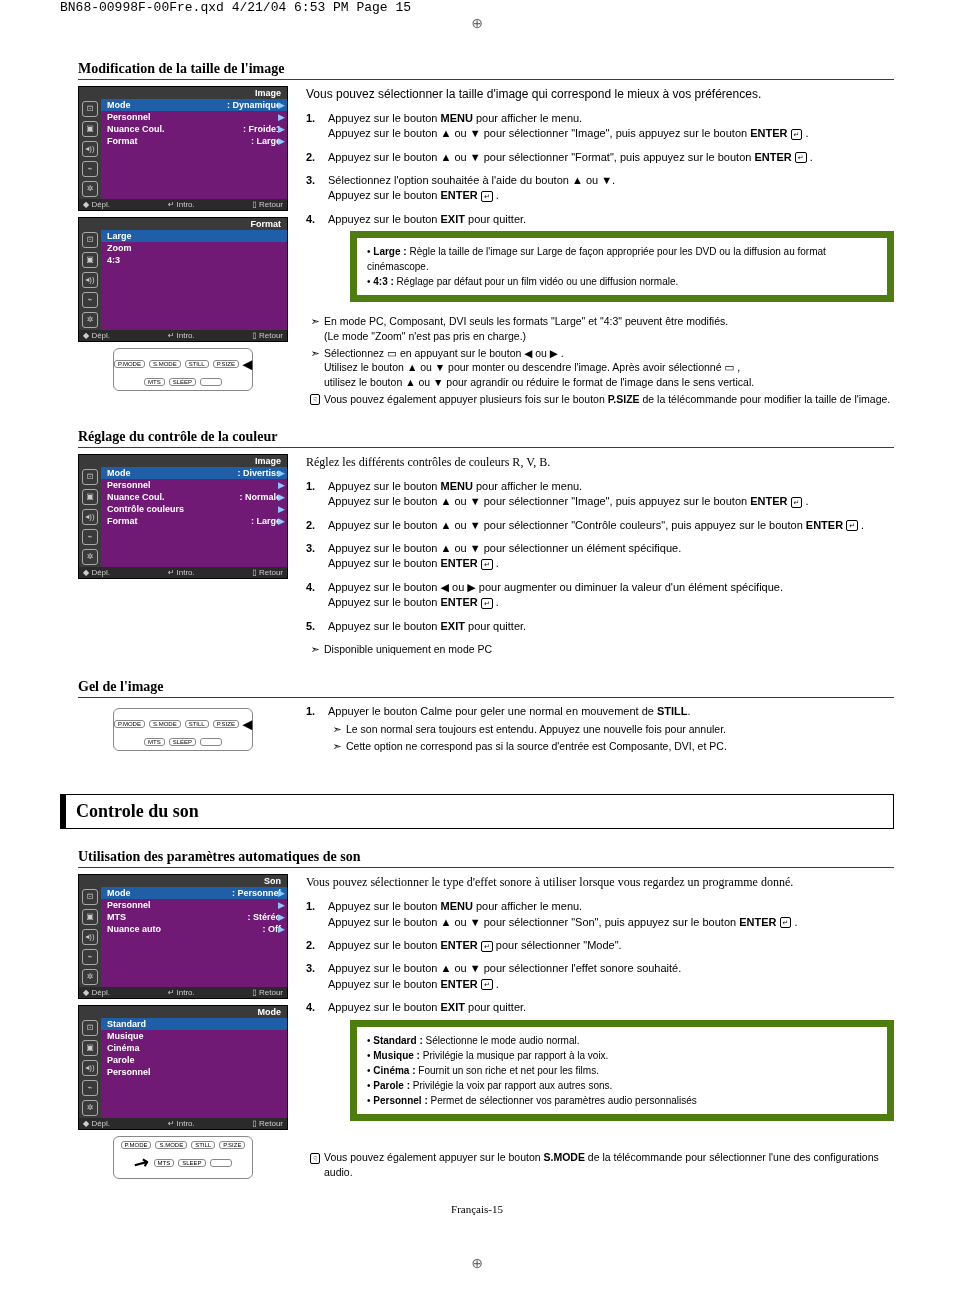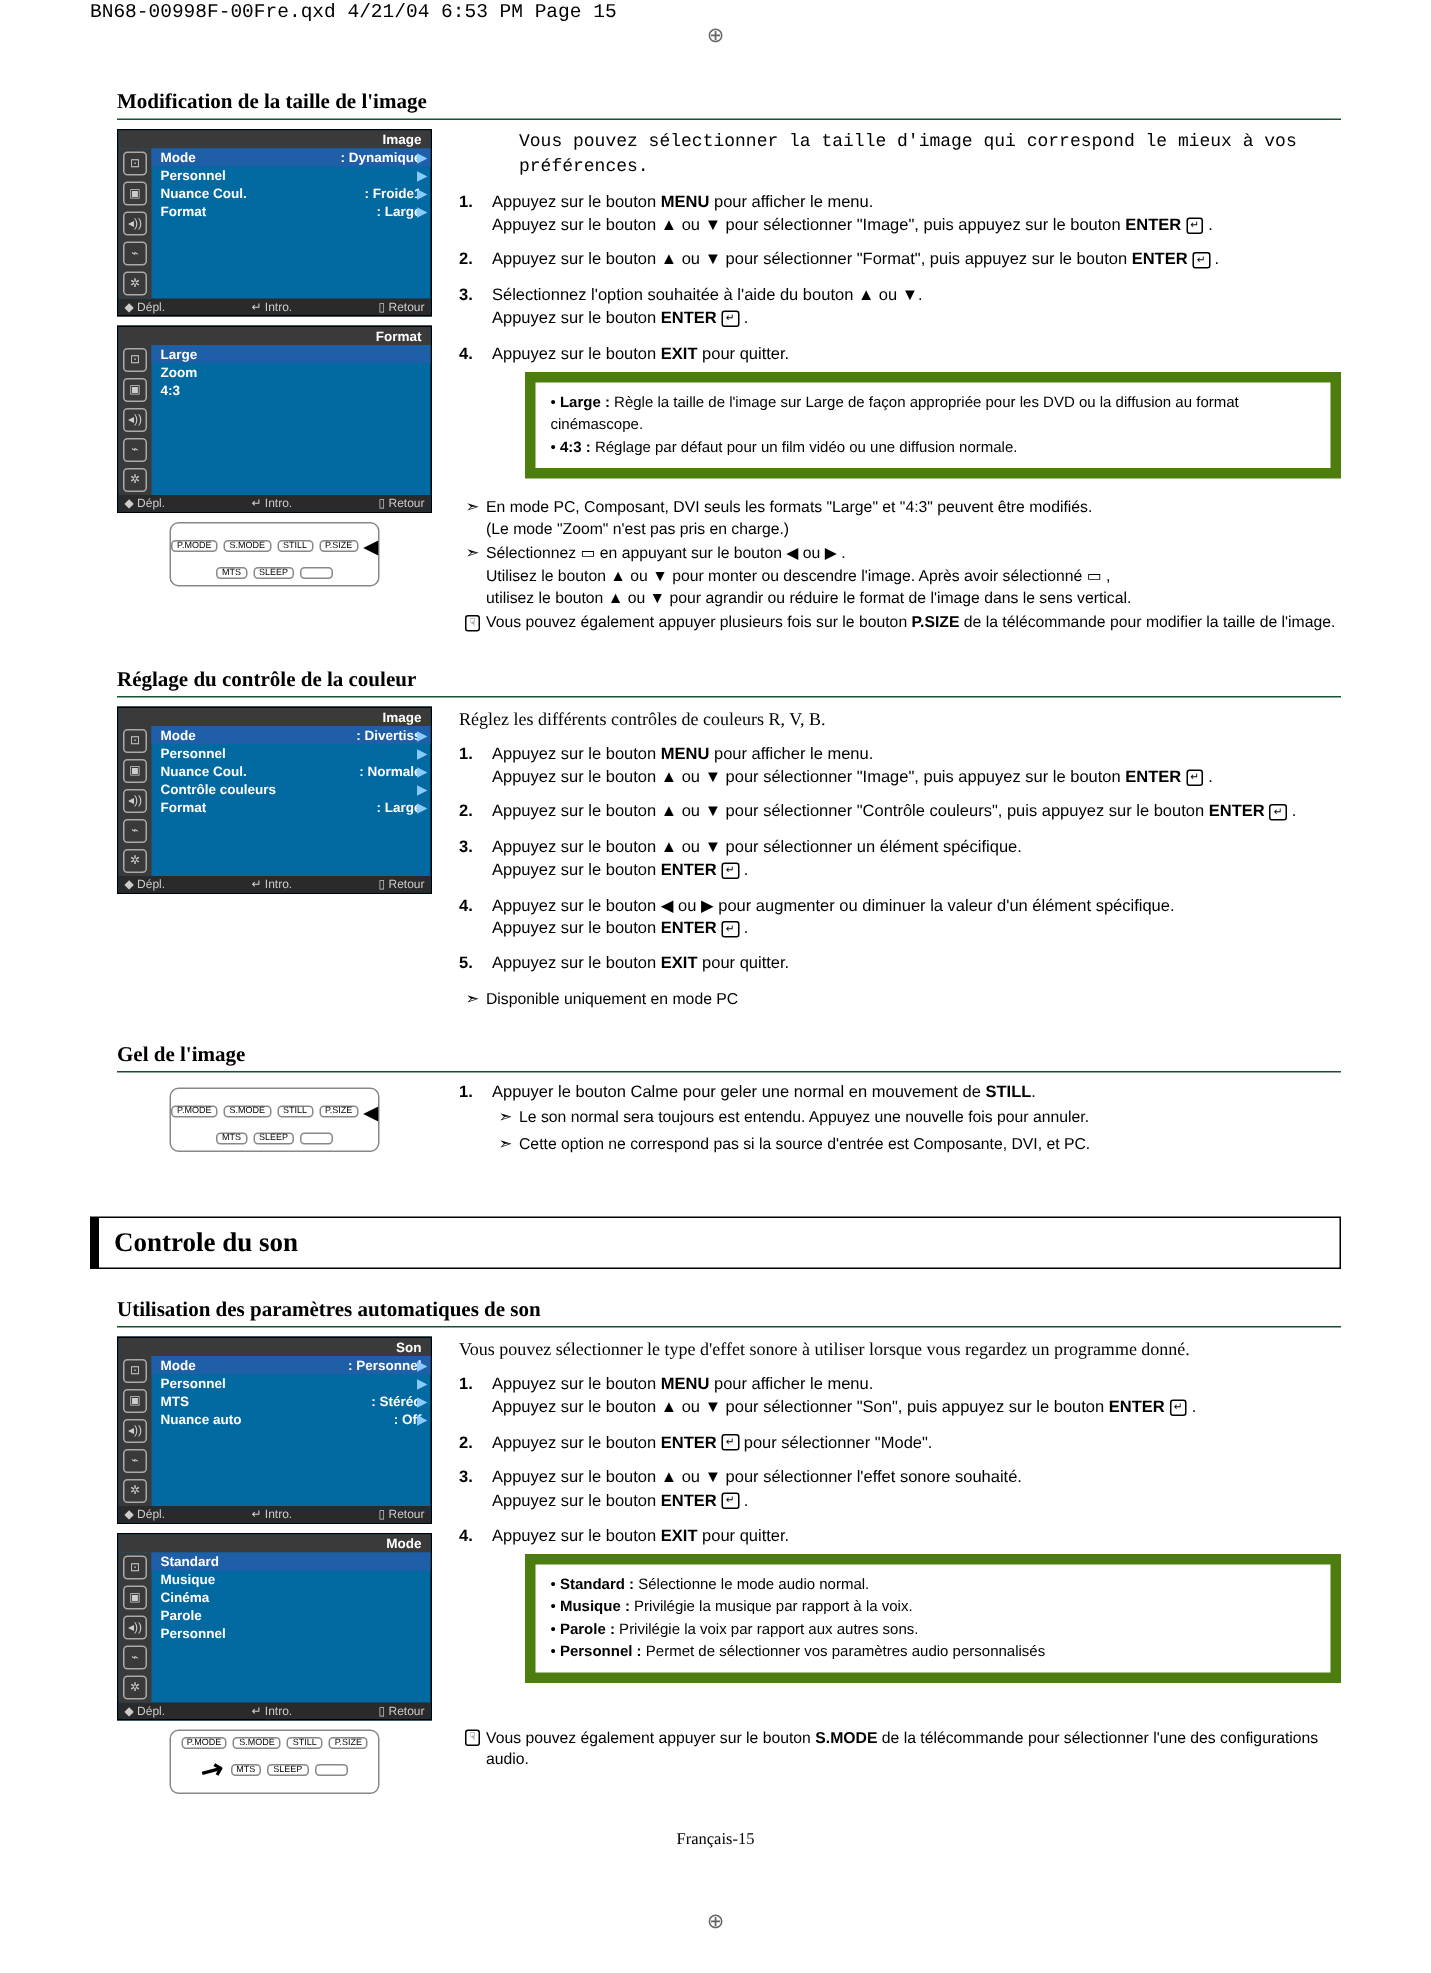--- a/index.html
+++ b/index.html
@@ -54,21 +54,21 @@
     margin-right: 18px;
   }
   .right-col {
     flex: 1;
     font-size: 11px;
     line-height: 1.4;
   }
 
   
   .osd {
-    background: #0369a1;
+    background: #701a75;
     color: #fff;
     font-size: 9px;
     margin-bottom: 6px;
     border: 1px solid #000;
   }
   .osd-title {
     text-align: right;
     font-weight: bold;
     padding: 1px 6px;
     background: #3a3a3a;
@@ -289,21 +289,21 @@
         </div>
         <div class="remote-row">
           <div>MTS</div>
             <div>SLEEP</div>
             <div style="width:14px">&nbsp;</div>
         </div>
       </div>
     </div>
 
     <div class="right-col">
-      <div style="font-family:Liberation Mono, monospace;font-size:12px;margin-bottom:8px;margin-left:40px;">Vous pouvez sélectionner la taille d'image qui correspond le mieux à vos préférences.</div>
+      <div style="font-family:Liberation Sans, sans-serif;font-size:12px;margin-bottom:8px;">Vous pouvez sélectionner la taille d'image qui correspond le mieux à vos préférences.</div>
       <ol class="step-list">
         <li>
             <span class="step-num">1.</span>
             <div class="step-body">
           <span>Appuyez sur le bouton </span><b>MENU</b><span> pour afficher le menu.</span><br>
           <span>Appuyez sur le bouton ▲ ou ▼ pour sélectionner "Image", puis appuyez sur le bouton </span><b>ENTER</b> <span class="enter-icon">↵</span><span> .</span>
         </div>
           </li>
         <li>
             <span class="step-num">2.</span>
@@ -593,20 +593,21 @@
           <span>Appuyez sur le bouton </span><b>ENTER</b> <span class="enter-icon">↵</span><span> .</span>
         </div>
           </li>
         <li>
             <span class="step-num">4.</span>
             <div class="step-body">
           <span>Appuyez sur le bouton </span><b>EXIT</b><span> pour quitter.</span>
           <div class="info-box">
             <div class="def-row">• <b>Standard :</b><span> Sélectionne le mode audio normal.</span></div>
             <div class="def-row">• <b>Musique :</b><span> Privilégie la musique par rapport à la voix.</span></div>
+            <div class="def-row">• <b>Cinéma :</b><span> Fournit un son riche et net pour les films.</span></div>
             <div class="def-row">• <b>Parole :</b><span> Privilégie la voix par rapport aux autres sons.</span></div>
             <div class="def-row">• <b>Personnel :</b><span> Permet de sélectionner vos paramètres audio personnalisés</span></div>
           </div>
         </div>
           </li>
       </ol>
       <br>
       <div class="note-line">
           <span class="note-icon"><span class="tiny-icon">☟</span></span>
           <div><span>Vous pouvez également appuyer sur le bouton </span><b>S.MODE</b><span> de la télécommande pour sélectionner l'une des configurations audio.</span></div>

